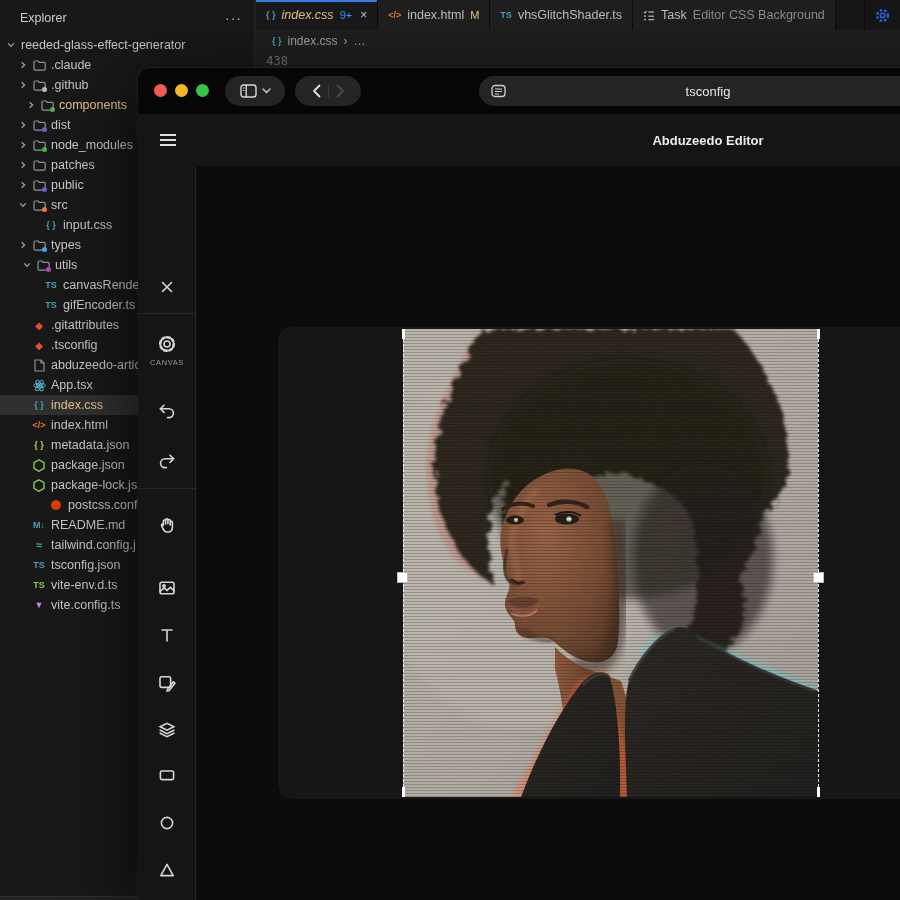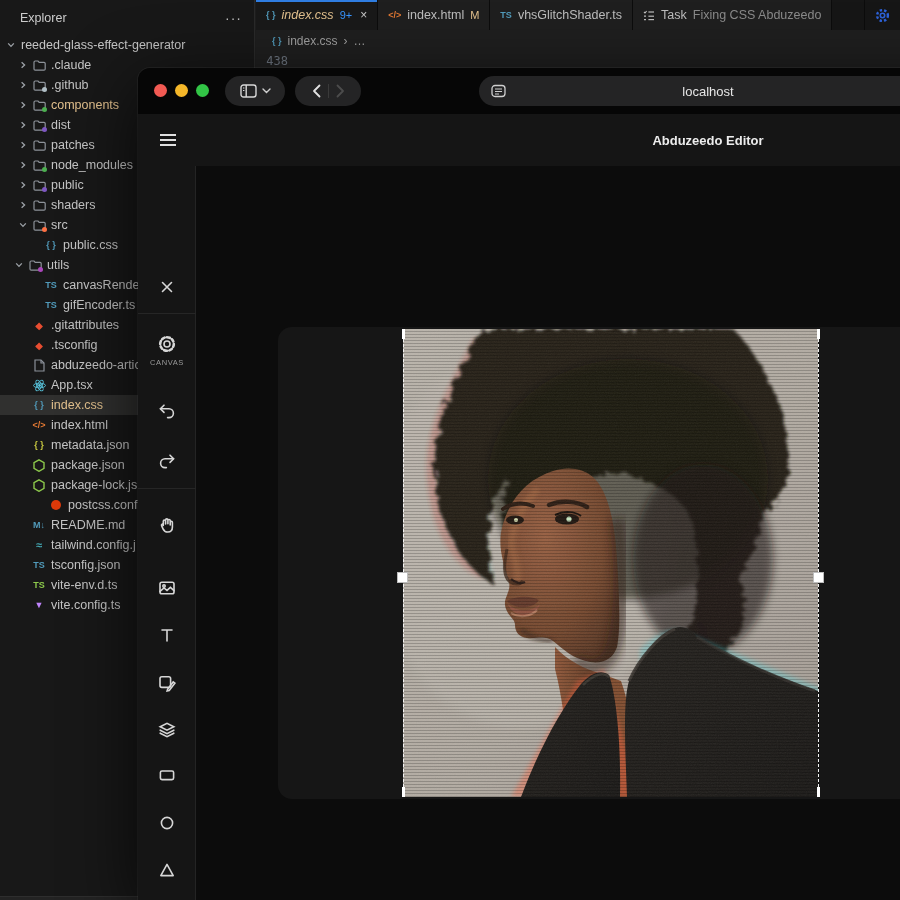--- a/index.html
+++ b/index.html
@@ -149,21 +149,21 @@
           <span class="fi">
             <span style="position:relative;display:inline-flex">
               <svg class="ic" width="13" height="11" viewBox="0 0 13 11">
                 <path d="M1 2.2 C1 1.5 1.5 1 2.2 1 H5 l1.2 1.4 H11 c.7 0 1.2.5 1.2 1.2 V9 c0 .7-.5 1.2-1.2 1.2 H2.2 C1.5 10.2 1 9.7 1 9 Z" fill="none" stroke="#8d9299" stroke-width="1.2"></path>
               </svg>
               <span class="dotbadge" style="background:#b0bec5"></span>
             </span>
           </span>
           <span class="nm">.github</span>
         </div>
-        <div class="row" style="padding-left: 16px;">
+        <div class="row" style="padding-left: 24px;">
           <span class="tw">
             <svg class="ic" width="8" height="8" viewBox="0 0 8 8">
               <path d="M2.6 1.2 L5.6 4 L2.6 6.8" fill="none" stroke="#9da2a8" stroke-width="1.3"></path>
             </svg>
           </span>
           <span class="fi">
             <span style="position:relative;display:inline-flex">
               <svg class="ic" width="13" height="11" viewBox="0 0 13 11">
                 <path d="M1 2.2 C1 1.5 1.5 1 2.2 1 H5 l1.2 1.4 H11 c.7 0 1.2.5 1.2 1.2 V9 c0 .7-.5 1.2-1.2 1.2 H2.2 C1.5 10.2 1 9.7 1 9 Z" fill="none" stroke="#8d9299" stroke-width="1.2"></path>
               </svg>
@@ -192,95 +192,96 @@
           <span class="tw">
             <svg class="ic" width="8" height="8" viewBox="0 0 8 8">
               <path d="M2.6 1.2 L5.6 4 L2.6 6.8" fill="none" stroke="#9da2a8" stroke-width="1.3"></path>
             </svg>
           </span>
           <span class="fi">
             <span style="position:relative;display:inline-flex">
               <svg class="ic" width="13" height="11" viewBox="0 0 13 11">
                 <path d="M1 2.2 C1 1.5 1.5 1 2.2 1 H5 l1.2 1.4 H11 c.7 0 1.2.5 1.2 1.2 V9 c0 .7-.5 1.2-1.2 1.2 H2.2 C1.5 10.2 1 9.7 1 9 Z" fill="none" stroke="#8d9299" stroke-width="1.2"></path>
               </svg>
+              <span class="dotbadge" style="background:#4caf50"></span>
+            </span>
+          </span>
+          <span class="nm">node_modules</span>
+        </div>
+        <div class="row" style="padding-left: 16px;">
+          <span class="tw">
+            <svg class="ic" width="8" height="8" viewBox="0 0 8 8">
+              <path d="M2.6 1.2 L5.6 4 L2.6 6.8" fill="none" stroke="#9da2a8" stroke-width="1.3"></path>
+            </svg>
+          </span>
+          <span class="fi">
+            <span style="position:relative;display:inline-flex">
+              <svg class="ic" width="13" height="11" viewBox="0 0 13 11">
+                <path d="M1 2.2 C1 1.5 1.5 1 2.2 1 H5 l1.2 1.4 H11 c.7 0 1.2.5 1.2 1.2 V9 c0 .7-.5 1.2-1.2 1.2 H2.2 C1.5 10.2 1 9.7 1 9 Z" fill="none" stroke="#8d9299" stroke-width="1.2"></path>
+              </svg>
             </span>
           </span>
           <span class="nm">patches</span>
         </div>
         <div class="row" style="padding-left: 16px;">
           <span class="tw">
             <svg class="ic" width="8" height="8" viewBox="0 0 8 8">
               <path d="M2.6 1.2 L5.6 4 L2.6 6.8" fill="none" stroke="#9da2a8" stroke-width="1.3"></path>
             </svg>
           </span>
           <span class="fi">
             <span style="position:relative;display:inline-flex">
               <svg class="ic" width="13" height="11" viewBox="0 0 13 11">
                 <path d="M1 2.2 C1 1.5 1.5 1 2.2 1 H5 l1.2 1.4 H11 c.7 0 1.2.5 1.2 1.2 V9 c0 .7-.5 1.2-1.2 1.2 H2.2 C1.5 10.2 1 9.7 1 9 Z" fill="none" stroke="#8d9299" stroke-width="1.2"></path>
               </svg>
-              <span class="dotbadge" style="background:#4caf50"></span>
-            </span>
-          </span>
-          <span class="nm">node_modules</span>
+              <span class="dotbadge" style="background:#7e57c2"></span>
+            </span>
+          </span>
+          <span class="nm">public</span>
+        </div>
+        <div class="row" style="padding-left: 16px;">
+          <span class="tw">
+            <svg class="ic" width="8" height="8" viewBox="0 0 8 8">
+              <path d="M1.2 2.4 L4 5.4 L6.8 2.4" fill="none" stroke="#9da2a8" stroke-width="1.3"></path>
+            </svg>
+          </span>
+          <span class="fi">
+            <span style="position:relative;display:inline-flex">
+              <svg class="ic" width="13" height="11" viewBox="0 0 13 11">
+                <path d="M1 2.2 C1 1.5 1.5 1 2.2 1 H5 l1.2 1.4 H11 c.7 0 1.2.5 1.2 1.2 V9 c0 .7-.5 1.2-1.2 1.2 H2.2 C1.5 10.2 1 9.7 1 9 Z" fill="none" stroke="#8d9299" stroke-width="1.2"></path>
+              </svg>
+              <span class="dotbadge" style="background:#ff7043"></span>
+            </span>
+          </span>
+          <span class="nm">src</span>
+        </div>
+        <div class="row" style="padding-left: 28px;">
+          <span class="tw"></span>
+          <span class="fi">
+            <span class="ticon" style="color:#519aba">{ }</span>
+          </span>
+          <span class="nm">input.css</span>
         </div>
         <div class="row" style="padding-left: 16px;">
           <span class="tw">
             <svg class="ic" width="8" height="8" viewBox="0 0 8 8">
               <path d="M2.6 1.2 L5.6 4 L2.6 6.8" fill="none" stroke="#9da2a8" stroke-width="1.3"></path>
             </svg>
           </span>
           <span class="fi">
             <span style="position:relative;display:inline-flex">
               <svg class="ic" width="13" height="11" viewBox="0 0 13 11">
                 <path d="M1 2.2 C1 1.5 1.5 1 2.2 1 H5 l1.2 1.4 H11 c.7 0 1.2.5 1.2 1.2 V9 c0 .7-.5 1.2-1.2 1.2 H2.2 C1.5 10.2 1 9.7 1 9 Z" fill="none" stroke="#8d9299" stroke-width="1.2"></path>
               </svg>
-              <span class="dotbadge" style="background:#7e57c2"></span>
-            </span>
-          </span>
-          <span class="nm">public</span>
-        </div>
-        <div class="row" style="padding-left: 16px;">
-          <span class="tw">
-            <svg class="ic" width="8" height="8" viewBox="0 0 8 8">
-              <path d="M2.6 1.2 L5.6 4 L2.6 6.8" fill="none" stroke="#9da2a8" stroke-width="1.3"></path>
-            </svg>
-          </span>
-          <span class="fi">
-            <span style="position:relative;display:inline-flex">
-              <svg class="ic" width="13" height="11" viewBox="0 0 13 11">
-                <path d="M1 2.2 C1 1.5 1.5 1 2.2 1 H5 l1.2 1.4 H11 c.7 0 1.2.5 1.2 1.2 V9 c0 .7-.5 1.2-1.2 1.2 H2.2 C1.5 10.2 1 9.7 1 9 Z" fill="none" stroke="#8d9299" stroke-width="1.2"></path>
-              </svg>
-            </span>
-          </span>
-          <span class="nm">shaders</span>
-        </div>
-        <div class="row" style="padding-left: 16px;">
-          <span class="tw">
-            <svg class="ic" width="8" height="8" viewBox="0 0 8 8">
-              <path d="M1.2 2.4 L4 5.4 L6.8 2.4" fill="none" stroke="#9da2a8" stroke-width="1.3"></path>
-            </svg>
-          </span>
-          <span class="fi">
-            <span style="position:relative;display:inline-flex">
-              <svg class="ic" width="13" height="11" viewBox="0 0 13 11">
-                <path d="M1 2.2 C1 1.5 1.5 1 2.2 1 H5 l1.2 1.4 H11 c.7 0 1.2.5 1.2 1.2 V9 c0 .7-.5 1.2-1.2 1.2 H2.2 C1.5 10.2 1 9.7 1 9 Z" fill="none" stroke="#8d9299" stroke-width="1.2"></path>
-              </svg>
-              <span class="dotbadge" style="background:#ff7043"></span>
-            </span>
-          </span>
-          <span class="nm">src</span>
-        </div>
-        <div class="row" style="padding-left: 28px;">
-          <span class="tw"></span>
-          <span class="fi">
-            <span class="ticon" style="color:#519aba">{ }</span>
-          </span>
-          <span class="nm">public.css</span>
-        </div>
-        <div class="row" style="padding-left: 12px;">
+              <span class="dotbadge" style="background:#42a5f5"></span>
+            </span>
+          </span>
+          <span class="nm">types</span>
+        </div>
+        <div class="row" style="padding-left: 20px;">
           <span class="tw">
             <svg class="ic" width="8" height="8" viewBox="0 0 8 8">
               <path d="M1.2 2.4 L4 5.4 L6.8 2.4" fill="none" stroke="#9da2a8" stroke-width="1.3"></path>
             </svg>
           </span>
           <span class="fi">
             <span style="position:relative;display:inline-flex">
               <svg class="ic" width="13" height="11" viewBox="0 0 13 11">
                 <path d="M1 2.2 C1 1.5 1.5 1 2.2 1 H5 l1.2 1.4 H11 c.7 0 1.2.5 1.2 1.2 V9 c0 .7-.5 1.2-1.2 1.2 H2.2 C1.5 10.2 1 9.7 1 9 Z" fill="none" stroke="#8d9299" stroke-width="1.2"></path>
               </svg>
@@ -451,21 +452,21 @@
           <svg class="ic" width="12" height="11" viewBox="0 0 12 11">
             <path d="M1 2 l1 1 1.6-2" fill="none" stroke="#bdbdbd" stroke-width="1.1"></path>
             <line x1="5.4" y1="2" x2="11" y2="2" stroke="#bdbdbd" stroke-width="1.2"></line>
             <line x1="1" y1="6.2" x2="3" y2="6.2" stroke="#bdbdbd" stroke-width="1.2"></line>
             <line x1="5.4" y1="6.2" x2="11" y2="6.2" stroke="#bdbdbd" stroke-width="1.2"></line>
             <line x1="1" y1="9.6" x2="3" y2="9.6" stroke="#bdbdbd" stroke-width="1.2"></line>
             <line x1="5.4" y1="9.6" x2="11" y2="9.6" stroke="#bdbdbd" stroke-width="1.2"></line>
           </svg>
         </span>
         <span class="lbl" style="">Task</span>
-        <span class="sub">Fixing CSS Abduzeedo</span>
+        <span class="sub">Editor CSS Background</span>
       </div>
       <div class="tabbar-right">
         <svg class="ic" width="15" height="15" viewBox="0 0 15 15">
           <circle cx="7.5" cy="7.5" r="2.2" fill="none" stroke="#2d62d9" stroke-width="1.6"></circle>
           <circle cx="7.5" cy="7.5" r="5.4" fill="none" stroke="#2d62d9" stroke-width="2.4" stroke-dasharray="2.4 2"></circle>
         </svg>
       </div>
     </div>
 
   <div class="breadcrumb">
@@ -518,21 +519,21 @@
       </svg>
     </div>
 
     <div class="pill pill-address">
       <svg class="ic addr-icon" width="15" height="14" viewBox="0 0 15 14">
         <rect x="1" y="1.5" width="13" height="11" rx="3" fill="none" stroke="#cfcfcf" stroke-width="1.3"></rect>
         <line x1="4" y1="5" x2="11" y2="5" stroke="#cfcfcf" stroke-width="1.2"></line>
         <line x1="4" y1="7.5" x2="11" y2="7.5" stroke="#cfcfcf" stroke-width="1.2"></line>
         <line x1="4" y1="10" x2="8" y2="10" stroke="#cfcfcf" stroke-width="1.2"></line>
       </svg>
-      <span class="addr-text">localhost</span>
+      <span class="addr-text">tsconfig</span>
     </div>
   </div>
 
   <div class="appheader">
     <div class="hamburger">
       <svg class="ic" width="18" height="14" viewBox="0 0 18 14">
         <line x1="1" y1="2" x2="17" y2="2" stroke="#e0e0e0" stroke-width="1.8"></line>
         <line x1="1" y1="7" x2="17" y2="7" stroke="#e0e0e0" stroke-width="1.8"></line>
         <line x1="1" y1="12" x2="17" y2="12" stroke="#e0e0e0" stroke-width="1.8"></line>
       </svg>

